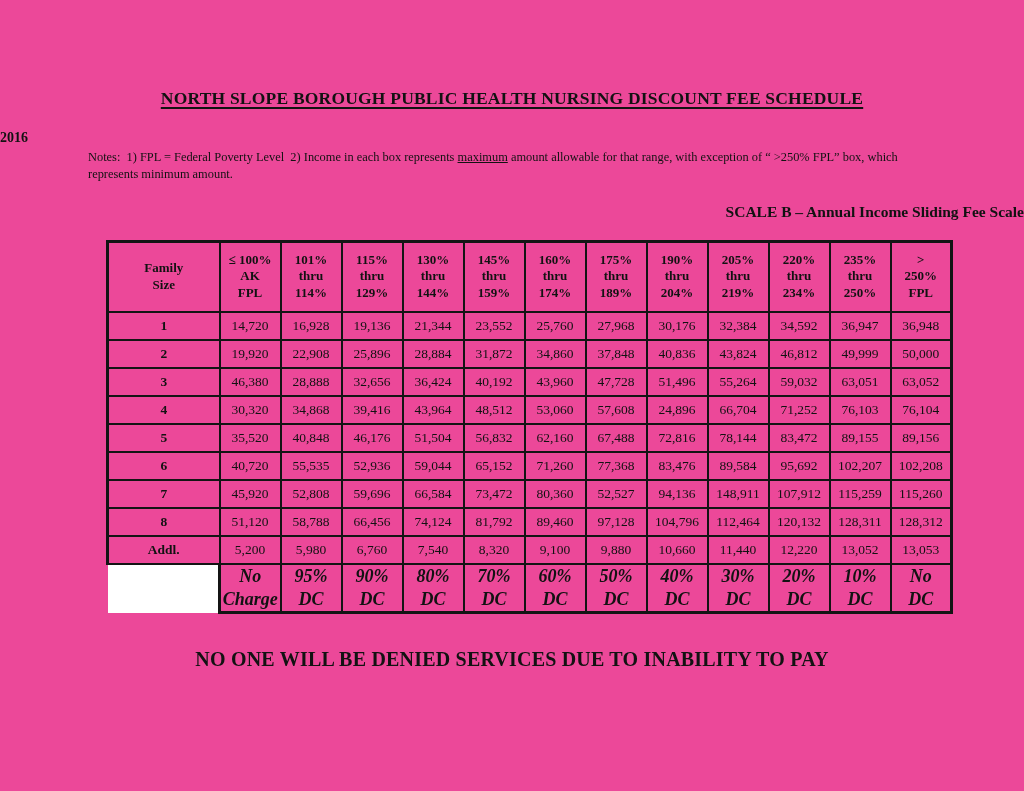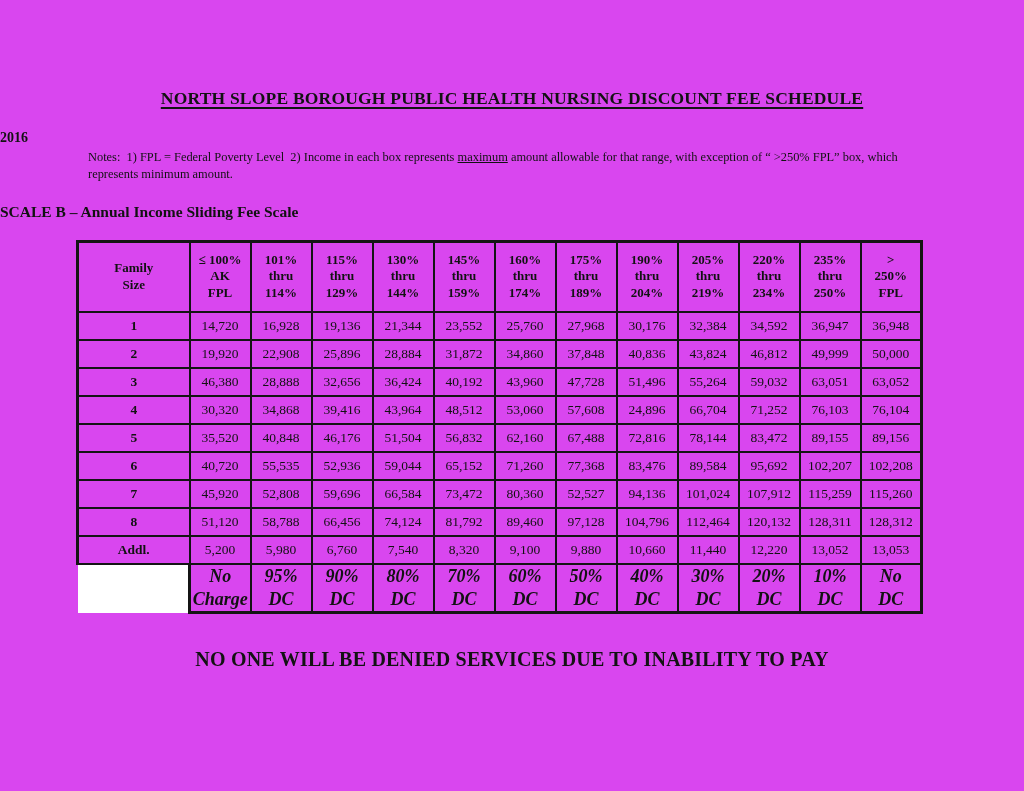--- a/index.html
+++ b/index.html
@@ -4,21 +4,21 @@
 <style>
   html, body {
     margin: 0;
     padding: 0;
     background: #ffffff;
   }
   .page {
     position: relative;
     width: 1024px;
     height: 791px;
-    background: #d946ef;
+    background: #ec4899;
     font-family: "Liberation Serif", "DejaVu Serif", serif;
     color: #121212;
     overflow: hidden;
   }
   .doc-title {
     position: absolute;
     top: 88px;
     left: 0;
     width: 100%;
     text-align: center;
@@ -45,28 +45,28 @@
     font-size: 12.4px;
     line-height: 1.38;
     white-space: pre-wrap;
   }
   .doc-notes .u { text-decoration: underline; }
   .scale-title {
     position: absolute;
     top: 203px;
     left: 0;
     width: 100%;
-    text-align: left;
+    text-align: right;
     font-size: 15.5px;
     font-weight: bold;
   }
   .fee-table {
     position: absolute;
     top: 240px;
-    left: 76px;
+    left: 106px;
     border-collapse: collapse;
     table-layout: fixed;
     width: 847px;
   }
   .fee-table th, .fee-table td {
     border: 2px solid #141414;
     text-align: center;
     vertical-align: middle;
     white-space: pre-line;
     padding: 0 1px;
@@ -269,21 +269,21 @@
         <tr>
           <th class="row-label edge-left">7</th>
           <td class="num">45,920</td>
           <td class="num">52,808</td>
           <td class="num">59,696</td>
           <td class="num">66,584</td>
           <td class="num">73,472</td>
           <td class="num">80,360</td>
           <td class="num">52,527</td>
           <td class="num">94,136</td>
-          <td class="num">101,024</td>
+          <td class="num">148,911</td>
           <td class="num">107,912</td>
           <td class="num">115,259</td>
           <td class="num edge-right">115,260</td>
         </tr>
         <tr>
           <th class="row-label edge-left">8</th>
           <td class="num">51,120</td>
           <td class="num">58,788</td>
           <td class="num">66,456</td>
           <td class="num">74,124</td>

